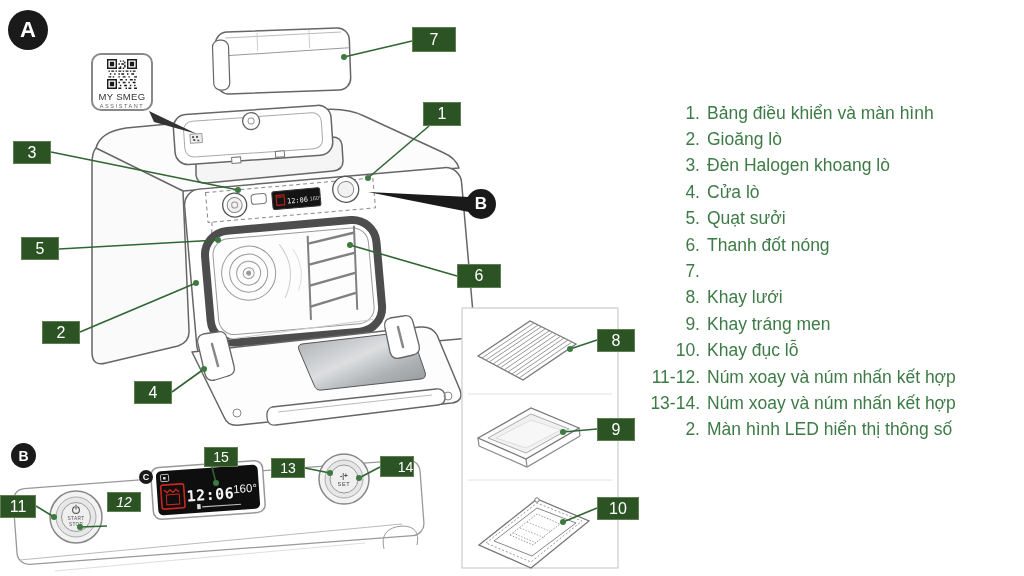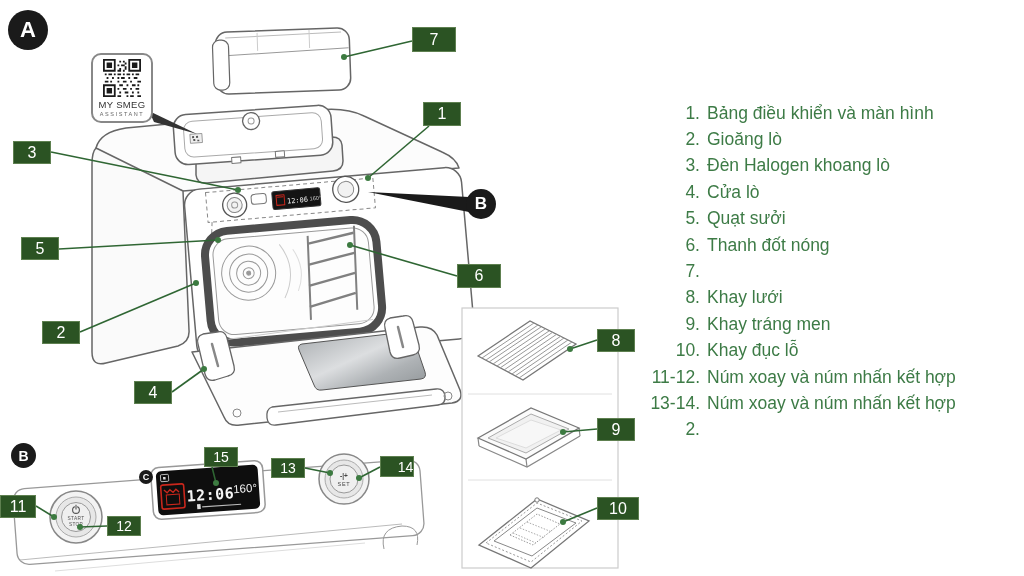--- a/index.html
+++ b/index.html
@@ -5,21 +5,21 @@
   html,body{margin:0;padding:0;background:#fff;}
   .canvas{position:relative;width:1024px;height:576px;background:#fff;overflow:hidden;
           font-family:"Liberation Sans",sans-serif;}
   .canvas svg.art{position:absolute;left:0;top:0;}
   svg text{font-family:"Liberation Sans",sans-serif;}
   svg text.mono{font-family:"DejaVu Sans Mono",monospace;}
   .marker{position:absolute;background:#1a1a1a;color:#fff;border-radius:50%;
           display:flex;align-items:center;justify-content:center;font-weight:bold;z-index:4;}
   .co{position:absolute;background:#2b5323;border:1px solid #5e8050;color:#fff;z-index:4;
       display:flex;align-items:center;justify-content:center;font-size:16px;box-sizing:border-box;}
-  .qr-callout{position:absolute;left:91px;top:53px;width:62px;height:70px;background:#fff;
+  .qr-callout{position:absolute;left:91px;top:53px;width:62px;height:58px;background:#fff;
       border:2px solid #888;border-radius:10px;z-index:3;display:flex;flex-direction:column;
       align-items:center;padding-top:4px;box-sizing:border-box;}
   .qr-title{font-size:9.5px;color:#333;margin-top:2px;letter-spacing:.3px;}
   .qr-sub{font-size:5.5px;color:#666;letter-spacing:1.6px;margin-top:1px;}
   .legend{position:absolute;left:650px;top:100px;z-index:3;}
   .lrow{display:flex;height:26.4px;align-items:center;font-size:17.5px;color:#3d7b46;}
   .lnum{width:50px;text-align:right;margin-right:7px;flex:none;}
   .ltext{white-space:nowrap;}
 </style>
 </head>
@@ -278,21 +278,21 @@
 <div class="co" style="left:423px;top:102px;width:38px;height:24px;">1</div>
 <div class="co" style="left:13px;top:141px;width:38px;height:23px;">3</div>
 <div class="co" style="left:21px;top:237px;width:38px;height:23px;">5</div>
 <div class="co" style="left:42px;top:321px;width:38px;height:23px;">2</div>
 <div class="co" style="left:134px;top:381px;width:38px;height:23px;">4</div>
 <div class="co" style="left:457px;top:264px;width:44px;height:24px;">6</div>
 <div class="co" style="left:597px;top:329px;width:38px;height:23px;">8</div>
 <div class="co" style="left:597px;top:418px;width:38px;height:23px;">9</div>
 <div class="co" style="left:597px;top:497px;width:42px;height:23px;">10</div>
 <div class="co" style="left:0px;top:495px;width:36px;height:23px;">11</div>
-<div class="co" style="left:107px;top:516px;width:34px;height:20px;font-size:14px;">12</div>
+<div class="co" style="left:107px;top:492px;width:34px;height:20px;font-size:14px;font-style:italic;">12</div>
 <div class="co" style="left:271px;top:458px;width:34px;height:20px;font-size:14px;">13</div>
 <div class="co" style="left:380px;top:456px;width:34px;height:21px;font-size:14px;padding-left:17px;">14</div>
 <div class="co" style="left:204px;top:447px;width:34px;height:20px;font-size:14px;">15</div>
 
 <div class="legend">
   <div class="lrow">
         <span class="lnum">1.</span>
         <span class="ltext">Bảng điều khiển và màn hình</span>
       </div>
   <div class="lrow">
@@ -333,16 +333,17 @@
   <div class="lrow">
         <span class="lnum">11-12.</span>
         <span class="ltext">Núm xoay và núm nhấn kết hợp</span>
       </div>
   <div class="lrow">
         <span class="lnum">13-14.</span>
         <span class="ltext">Núm xoay và núm nhấn kết hợp</span>
       </div>
   <div class="lrow">
         <span class="lnum">2.</span>
+        <span class="ltext">Màn hình LED hiển thị thông số</span>
       </div>
 </div>
 
 </div>
 
 </body></html>

